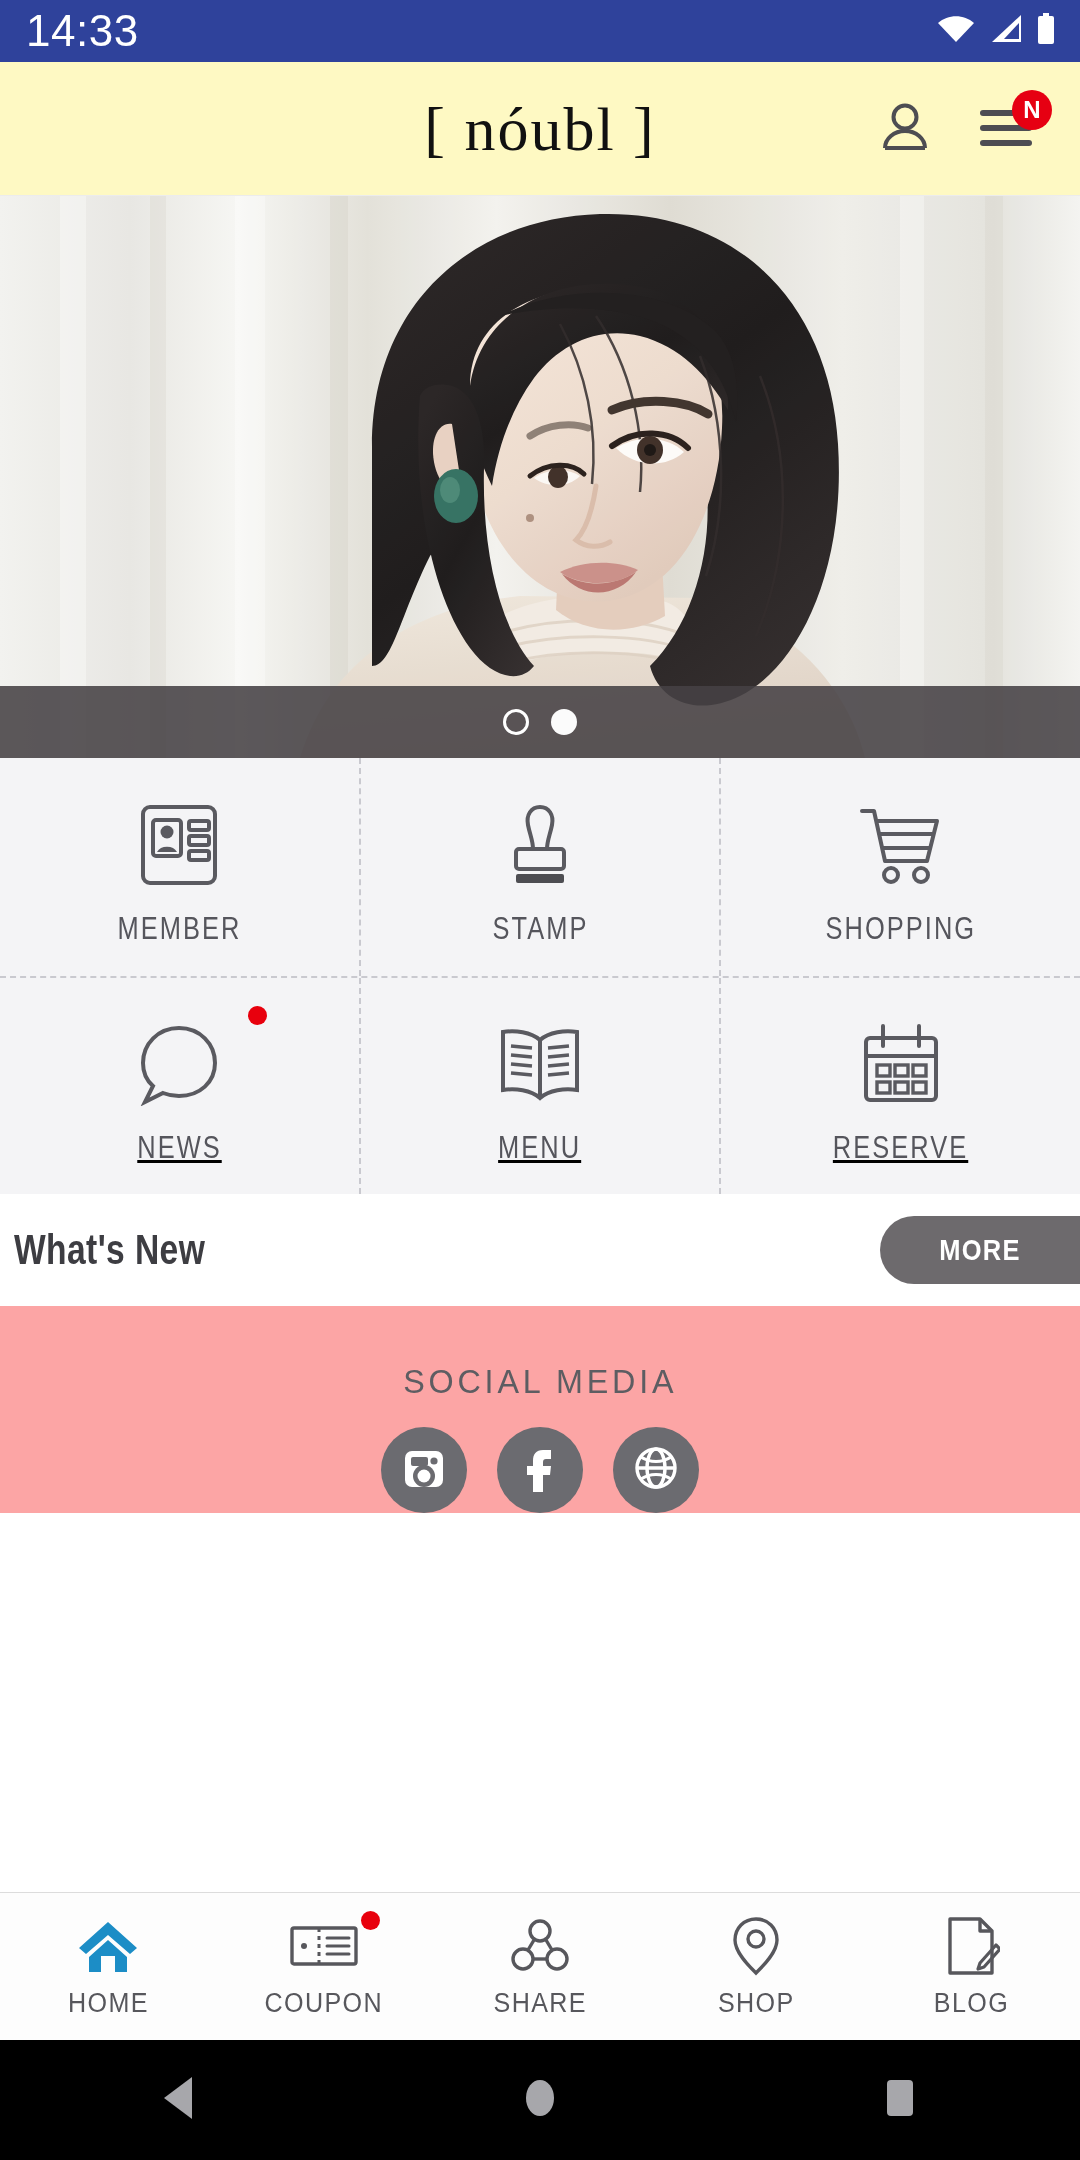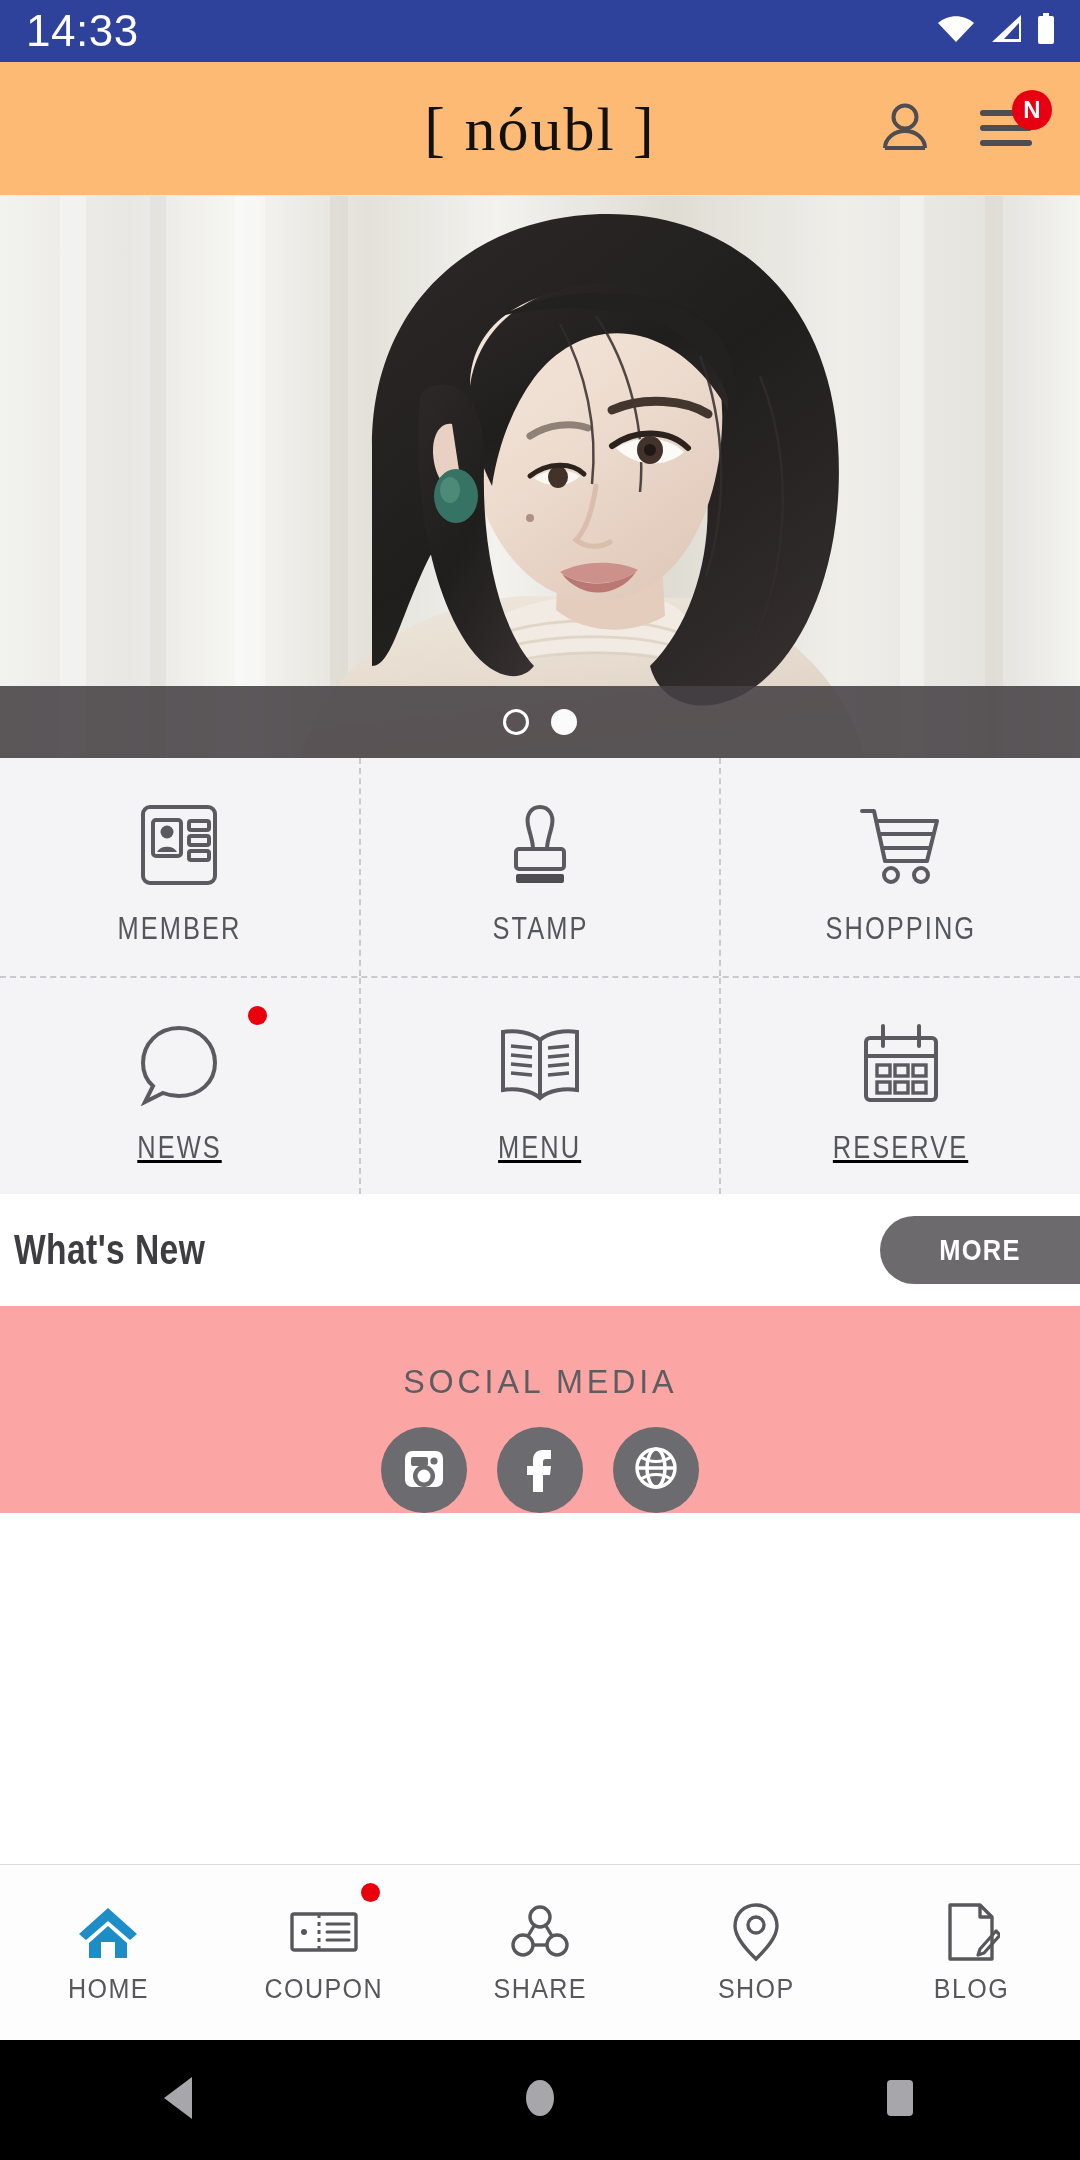--- a/index.html
+++ b/index.html
@@ -16,21 +16,21 @@
   .status-bar {
     height:62px; background:#2f429b; color:#fff;
     display:flex; align-items:center; justify-content:space-between;
     padding:0 24px 0 26px;
   }
   .status-time { font-size:44px; font-weight:400; letter-spacing:.5px; line-height:1; }
   .status-icons { display:flex; align-items:center; gap:13px; }
 
   
   .app-header {
-    height:134px; background:#fdba74;
+    height:134px; background:#fef9c3;
     display:flex; align-items:center; position:relative;
     border-bottom:1px solid #ececec;
   }
   .logo {
     position:absolute; left:0; right:0; text-align:center;
     font-family:"Liberation Serif", serif;
     font-size:62px; color:#111; letter-spacing:2px;
     line-height:1; pointer-events:none;
   }
   .header-actions {
@@ -144,21 +144,21 @@
   .social-icons {
     margin-top:26px; display:flex; justify-content:center; gap:30px;
   }
   .social-circle {
     width:86px; height:86px; border-radius:50%; background:#6b6b70;
     display:flex; align-items:center; justify-content:center;
   }
 
   
   .bottom-nav {
-    position:absolute; left:0; right:0; bottom:120px; height:176px;
+    position:absolute; left:0; right:0; bottom:120px; height:148px;
     background:#fdfdfd; border-top:1px solid #dcdcdc;
     display:flex; align-items:center; z-index:5;
   }
   .nav-item {
     flex:1; display:flex; flex-direction:column;
     align-items:center; justify-content:center; position:relative;
     height:100%;
   }
   .nav-icon { height:64px; display:flex; align-items:center; justify-content:center; }
   .nav-label {

